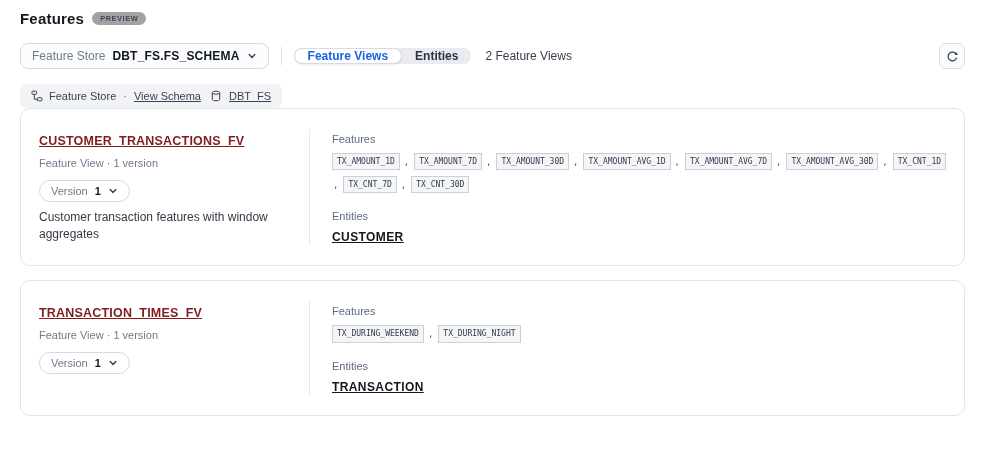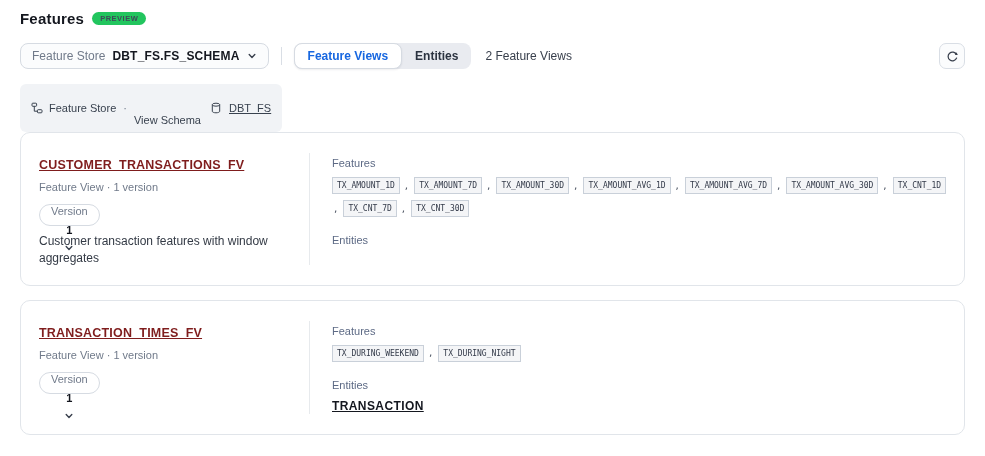--- a/index.html
+++ b/index.html
@@ -6,71 +6,71 @@
   body{
     width:985px;height:456px;overflow:hidden;background:#ffffff;
     font-family:"Liberation Sans",sans-serif;color:#1d2129;
     -webkit-font-smoothing:antialiased;
   }
   
   .header{padding:10px 20px 0 20px;display:flex;align-items:center;gap:8px;}
   .page-title{font-size:15px;font-weight:bold;color:#14171f;letter-spacing:.2px;}
   .preview-badge{
     font-size:7.5px;font-weight:bold;letter-spacing:.5px;color:#3e4859;
-    background:#22c55e;border-radius:9px;padding:3px 8px;line-height:1;
+    background:#a3a3a3;border-radius:9px;padding:3px 8px;line-height:1;
   }
   
   .toolbar{margin:16px 20px 0 20px;display:flex;align-items:center;gap:12px;height:26px;}
   .fs-select{
     display:inline-flex;align-items:center;gap:7px;height:26px;box-sizing:border-box;
     border:1px solid #d6dbe2;border-radius:8px;background:#fbfcfd;padding:0 11px;
     font-size:12px;cursor:pointer;
   }
   .fs-select-label{color:#707a8a;}
   .fs-select-value{font-weight:bold;color:#14171f;letter-spacing:.2px;}
   .toolbar-divider{width:1px;height:18px;background:#d9dee5;}
-  .tab-group{display:flex;background:#e9ebf0;border-radius:8px;height:26px;align-items:stretch;}
+  .tab-group{display:flex;background:#e9ebf0;border-radius:8px;height:16px;align-items:stretch;}
   .tab{
     display:flex;align-items:center;padding:0 13px;font-size:12px;font-weight:bold;
     color:#2b3340;border-radius:8px;cursor:pointer;box-sizing:border-box;
   }
   .tab--active{background:#ffffff;color:#1767e0;border:1px solid #d6dbe2;box-shadow:0 1px 2px rgba(20,30,50,.08);}
   .count-text{font-size:12px;color:#39404d;margin-left:2px;text-align:center;}
   .refresh-btn{
     margin-left:auto;width:26px;height:26px;box-sizing:border-box;
     border:1px solid #d9dee5;border-radius:7px;background:#fbfcfd;
     display:flex;align-items:center;justify-content:center;cursor:pointer;
   }
   
   .breadcrumb{
     margin:15px 20px 0 20px;display:inline-flex;align-items:center;gap:6px;
     background:#f1f3f6;border-radius:6px;padding:6px 11px;font-size:11px;color:#39424f;
   }
-  .breadcrumb a,.breadcrumb-link{color:#39424f;cursor:pointer;margin-top:24px;}
+  .breadcrumb a,.breadcrumb-link{color:#39424f;text-decoration:underline;cursor:pointer;}
   .crumb-sep{color:#707a8a;margin:0 1px;}
   .crumb-store{margin-left:1px;text-decoration:underline;}
   
   .card{
     margin:0 20px;border:1px solid #e1e5ea;border-radius:10px;background:#ffffff;
     display:flex;box-sizing:border-box;
   }
   .card:first-of-type{margin-top:18px;}
   .card + .card{margin-top:14px;}
   .card-left{width:288px;flex-shrink:0;padding:22px 18px 18px 18px;box-sizing:border-box;}
   .card-vdivider{width:1px;background:#e7eaed;margin:20px 0;}
   .card-right{flex:1;padding:24px 16px 20px 22px;min-width:0;}
   .card-title{
     font-size:12.5px;font-weight:bold;color:#7f1d1d;text-decoration:underline;
     letter-spacing:.2px;cursor:pointer;display:inline-block;
   }
   .card-subtitle{margin-top:8px;font-size:11px;color:#707a8a;}
   .version-pill{
     margin-top:11px;display:inline-flex;align-items:center;gap:7px;height:22px;
     border:1px solid #d6dbe2;border-radius:12px;padding:0 11px;font-size:11px;
-    background:#ffffff;cursor:pointer;box-sizing:border-box;flex-direction:column;
+    background:#ffffff;cursor:pointer;box-sizing:border-box;
   }
   .version-label{color:#707a8a;}
   .version-value{font-weight:bold;color:#14171f;}
   .card-desc{margin-top:7px;font-size:12px;color:#333a45;line-height:1.4;max-width:268px;}
   .section-label{font-size:11px;color:#5d6a85;}
   .chips{margin-top:8px;display:flex;flex-wrap:wrap;align-items:center;row-gap:6px;column-gap:3px;}
   .chip{
     font-family:"DejaVu Sans Mono",monospace;font-size:8px;color:#333a49;
     background:#f4f5f7;border:1px solid #c9d0d9;border-radius:0;padding:2px 4px;
     line-height:1.4;white-space:nowrap;
@@ -179,20 +179,21 @@
         <span class="chip">TX_AMOUNT_AVG_30D</span>
         <span class="chip-comma">,</span>
         <span class="chip">TX_CNT_1D</span>
         <span class="chip-comma">,</span>
         <span class="chip">TX_CNT_7D</span>
         <span class="chip-comma">,</span>
         <span class="chip">TX_CNT_30D</span>
       </div>
     <div class="entities-block">
       <div class="section-label">Entities</div>
+      <div><span class="entity-link">CUSTOMER</span></div>
     </div>
   </div>
 </div>
 
 
 <div class="card">
   <div class="card-left">
     <span class="card-title">TRANSACTION_TIMES_FV</span>
     <div class="card-subtitle">Feature View · 1 version</div>
     <div class="version-pill">

